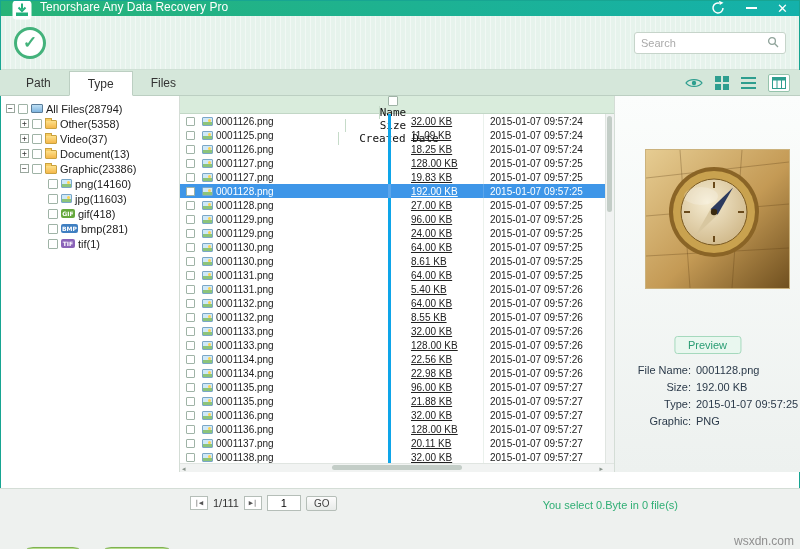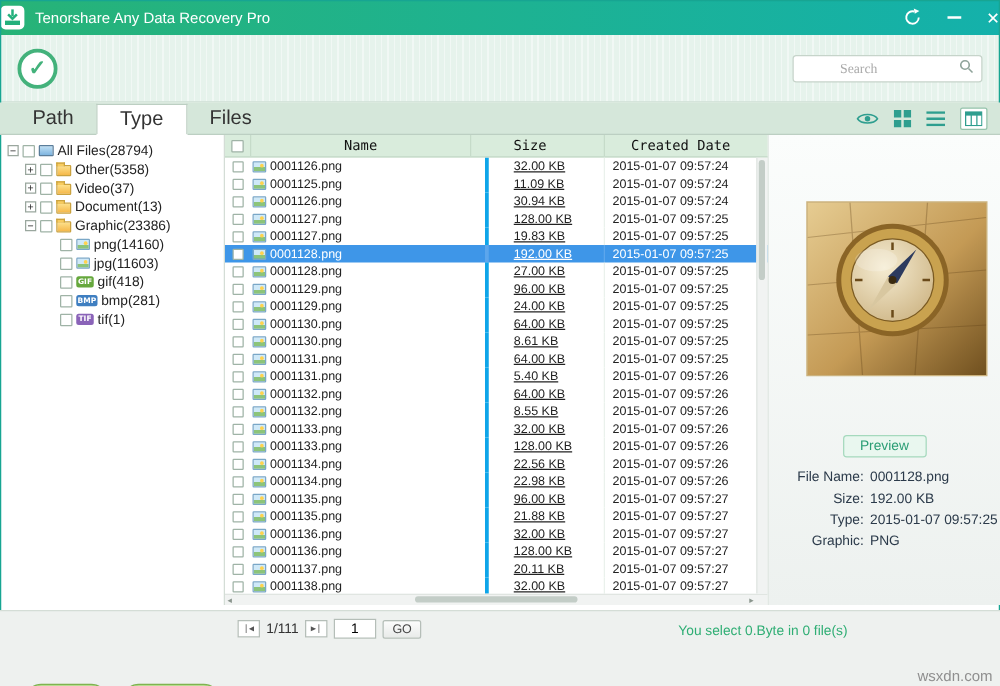--- a/index.html
+++ b/index.html
@@ -1,41 +1,41 @@
 <!DOCTYPE html>
 <html><head>
 <meta charset="utf-8">
 <style>
   * { box-sizing: border-box; margin: 0; padding: 0; }
   body { width: 800px; height: 549px; font-family: "Liberation Sans", sans-serif; background: #fff; overflow: hidden; }
   .window { position: relative; width: 800px; height: 549px; outline: 1px solid #17a austin; outline: 1px solid #17a592; outline-offset: -1px; background: #fff; }
 
   
-  .titlebar { height: 28px; background: linear-gradient(90deg, #27b377, #14b1ab); display: flex; align-items: center; padding: 0 0; }
+  .titlebar { height: 16px; background: linear-gradient(90deg, #27b377, #14b1ab); display: flex; align-items: flex-start; padding: 0 12px; }
   .app-icon { width: 20px; height: 20px; flex: none; }
   .title { color: #fff; font-size: 12px; margin-left: 8px; }
   .titlebar-right { margin-left: auto; display: flex; align-items: center; gap: 20px; }
   .tb-btn { color: #fff; cursor: default; display: flex; align-items: center; }
   .min-bar { display: inline-block; width: 11px; height: 2px; background: #fff; }
   .close-x { font-size: 13px; color: #fff; }
 
   
   .scan-header { height: 54px; background: #e6f3ec; background-image: repeating-linear-gradient(90deg, rgba(255,255,255,.45) 0 1px, transparent 1px 5px); border-bottom: 1px solid #cfe0d5; display: flex; align-items: center; padding: 0 14px; }
   .check-badge { width: 32px; height: 32px; border-radius: 50%; border: 3px solid #43b27b; background: #fff; display: flex; align-items: center; justify-content: center; color: #43b27b; font-size: 17px; font-weight: bold; flex: none; }
   .scan-texts { margin-left: 10px; }
   .scan-status { font-size: 12px; color: #333; margin-bottom: 4px; }
   .scan-line2 { font-size: 11px; color: #555; }
   .export-link { color: #1fa389; text-decoration: underline; margin-left: 14px; cursor: pointer; }
   .search-box { margin-left: auto; width: 152px; height: 22px; background: #fff; border: 1px solid #c6d4ca; border-radius: 3px; display: flex; align-items: center; padding: 0 6px; }
-  .search-input { border: none; outline: none; flex: 1; font-size: 11px; color: #666; font-family: Liberation Serif, serif; min-width: 0; margin-left: 31px; }
+  .search-input { border: none; outline: none; flex: 1; font-size: 11px; color: #666; font-family: Liberation Sans, sans-serif; min-width: 0; }
   .search-input::placeholder { color: #aaa; }
 
   
   .tabbar { height: 26px; background: #d5e7da; border-bottom: 1px solid #bccfc2; display: flex; align-items: flex-end; padding-left: 8px; position: relative; }
-  .tab { height: 25px; padding: 0 18px; display: flex; align-items: center; font-size: 16px; color: #333; cursor: pointer; }
+  .tab { height: 25px; padding: 0 18px; display: flex; align-items: center; font-size: 12px; color: #333; cursor: pointer; }
   .tab.active { background: #fff; border: 1px solid #bccfc2; border-bottom: 1px solid #fff; margin-bottom: -1px; }
   .view-icons { position: absolute; right: 10px; top: 0; height: 26px; display: flex; align-items: center; gap: 12px; }
   .vicon { display: flex; align-items: center; }
   .pressed { background: #fff; border: 1px solid #95c3ac; padding: 2px 3px; border-radius: 2px; }
 
   
   .main { display: flex; height: 376px; }
 
   
   .tree-panel { width: 180px; border-right: 1px solid #d4ddd6; background: #fff; padding: 5px 0 0 6px; overflow: hidden; }
@@ -52,21 +52,21 @@
   .tico.png, .tico.jpg { width: 11px; height: 9px; border: 1px solid #7aa7c7; background: linear-gradient(180deg, #cfe9f8 55%, #8cc47a 55%); border-radius: 1px; position: relative; }
   .tico.png::after, .tico.jpg::after { content: ""; position: absolute; top: 1px; right: 1px; width: 3px; height: 3px; border-radius: 50%; background: #ffd34d; }
   .tico.badge { min-width: 14px; height: 9px; border-radius: 2px; color: #fff; font-size: 6px; line-height: 9px; text-align: center; font-weight: bold; padding: 0 1px; font-family: "DejaVu Sans", sans-serif; }
   .tico.gif { background: #66a83d; }
   .tico.bmp { background: #3f7fc1; }
   .tico.tif { background: #8a63b8; }
   .tico.ico { background: #9aa0a6; }
 
   
   .table-panel { flex: 1; display: flex; flex-direction: column; border-right: 1px solid #d4ddd6; position: relative; min-width: 0; }
-  .table-header { display: flex; height: 18px; background: #d9ecdc; border-bottom: 1px solid #c2d7c6; align-items: center; font-family: "DejaVu Sans Mono", monospace; font-size: 11px; color: #111; padding-right: 9px; }
+  .table-header { display: flex; height: 18px; background: #d9ecdc; border-bottom: 1px solid #c2d7c6; align-items: center; font-family: "DejaVu Sans Mono", monospace; font-size: 11px; color: #111; padding-right: 9px; flex-direction: column; }
   .hcell { display: flex; align-items: center; justify-content: center; height: 100%; }
   .hcell + .hcell { border-left: 1px solid #c6dbc9; }
   .hcell.cbc { width: 20px; }
   .hcell.namec { flex: 1; }
   .hcell.sizec { width: 95px; }
   .hcell.datec { width: 122px; margin-left: 12px; }
   .table-body { flex: 1; position: relative; overflow: hidden; }
   .trow { display: flex; align-items: center; height: 14px; font-size: 10px; color: #222; padding-right: 9px; }
   .trow .cell { display: flex; align-items: center; height: 100%; }
   .cb-cell { width: 20px; justify-content: center; }
@@ -285,21 +285,21 @@
             <span class="cell date-cell">2015-01-07 09:57:24</span>
           </div>
           <div class="trow">
             <span class="cell cb-cell">
               <span class="cb"></span>
             </span>
             <span class="cell name-cell">
               <span class="tico png"></span>
               <span>0001126.png</span>
             </span>
-            <span class="cell size-cell">30.94 KB</span>
+            <span class="cell size-cell">18.25 KB</span>
             <span class="cell date-cell">2015-01-07 09:57:24</span>
           </div>
           <div class="trow">
             <span class="cell cb-cell">
               <span class="cb"></span>
             </span>
             <span class="cell name-cell">
               <span class="tico png"></span>
               <span>0001127.png</span>
             </span>

